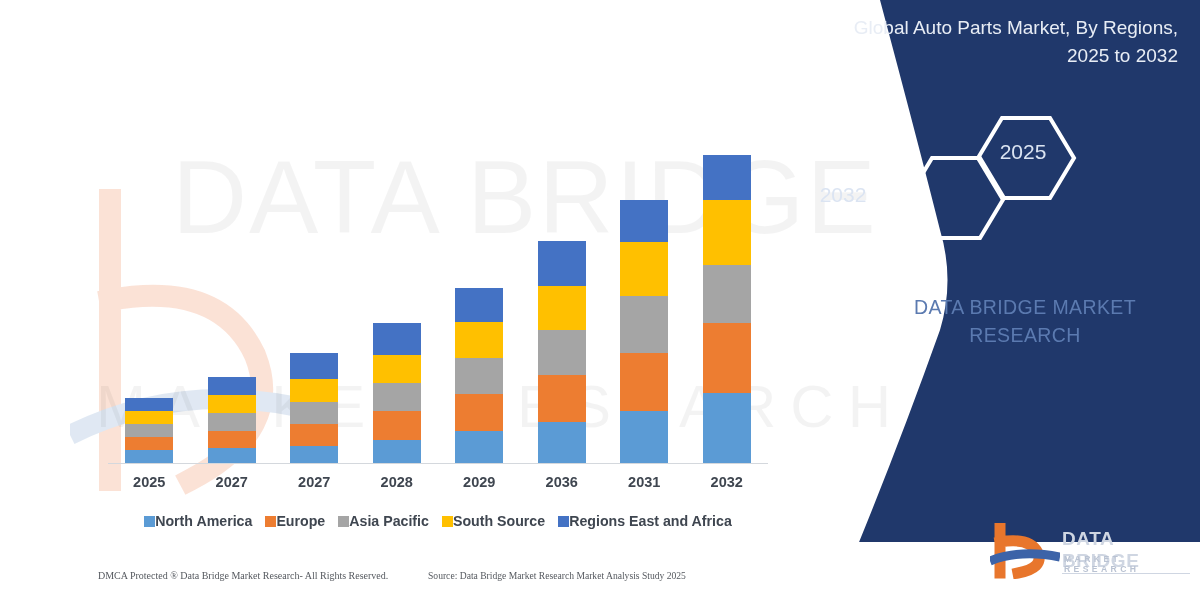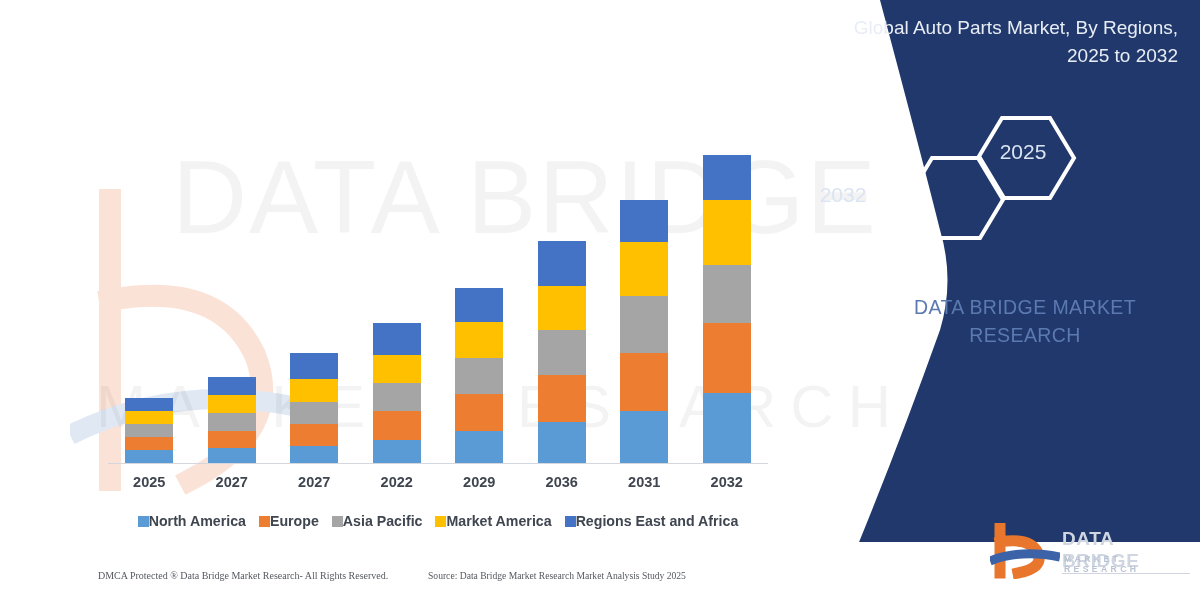--- a/index.html
+++ b/index.html
@@ -283,21 +283,21 @@
           <div class="seg" style="height: 70px; background: rgb(237, 125, 49);"></div>
           <div class="seg" style="height: 70px; background: rgb(91, 155, 213);"></div>
         </div>
       </div>
     </div>
   <div class="axis-line"></div>
   <div class="xlabels" id="xlabels">
       <div class="xlabel">2025</div>
       <div class="xlabel">2027</div>
       <div class="xlabel">2027</div>
-      <div class="xlabel">2022</div>
+      <div class="xlabel">2028</div>
       <div class="xlabel">2029</div>
       <div class="xlabel">2036</div>
       <div class="xlabel">2031</div>
       <div class="xlabel">2032</div>
     </div>
 
   <div class="legend" id="legend">
       <div class="legend-item">
         <span class="legend-swatch" style="background: rgb(91, 155, 213);"></span>
         <span class="legend-label">North America</span>
@@ -305,21 +305,21 @@
       <div class="legend-item">
         <span class="legend-swatch" style="background: rgb(237, 125, 49);"></span>
         <span class="legend-label">Europe</span>
       </div>
       <div class="legend-item">
         <span class="legend-swatch" style="background: rgb(165, 165, 165);"></span>
         <span class="legend-label">Asia Pacific</span>
       </div>
       <div class="legend-item">
         <span class="legend-swatch" style="background: rgb(255, 192, 0);"></span>
-        <span class="legend-label">Market America</span>
+        <span class="legend-label">South Source</span>
       </div>
       <div class="legend-item">
         <span class="legend-swatch" style="background: rgb(68, 114, 196);"></span>
         <span class="legend-label">Regions East and Africa</span>
       </div>
     </div>
 
   <div class="footer-left">DMCA Protected ® Data Bridge Market Research- All Rights Reserved.</div>
   <div class="footer-right">Source: Data Bridge Market Research  Market Analysis Study 2025</div>
 

